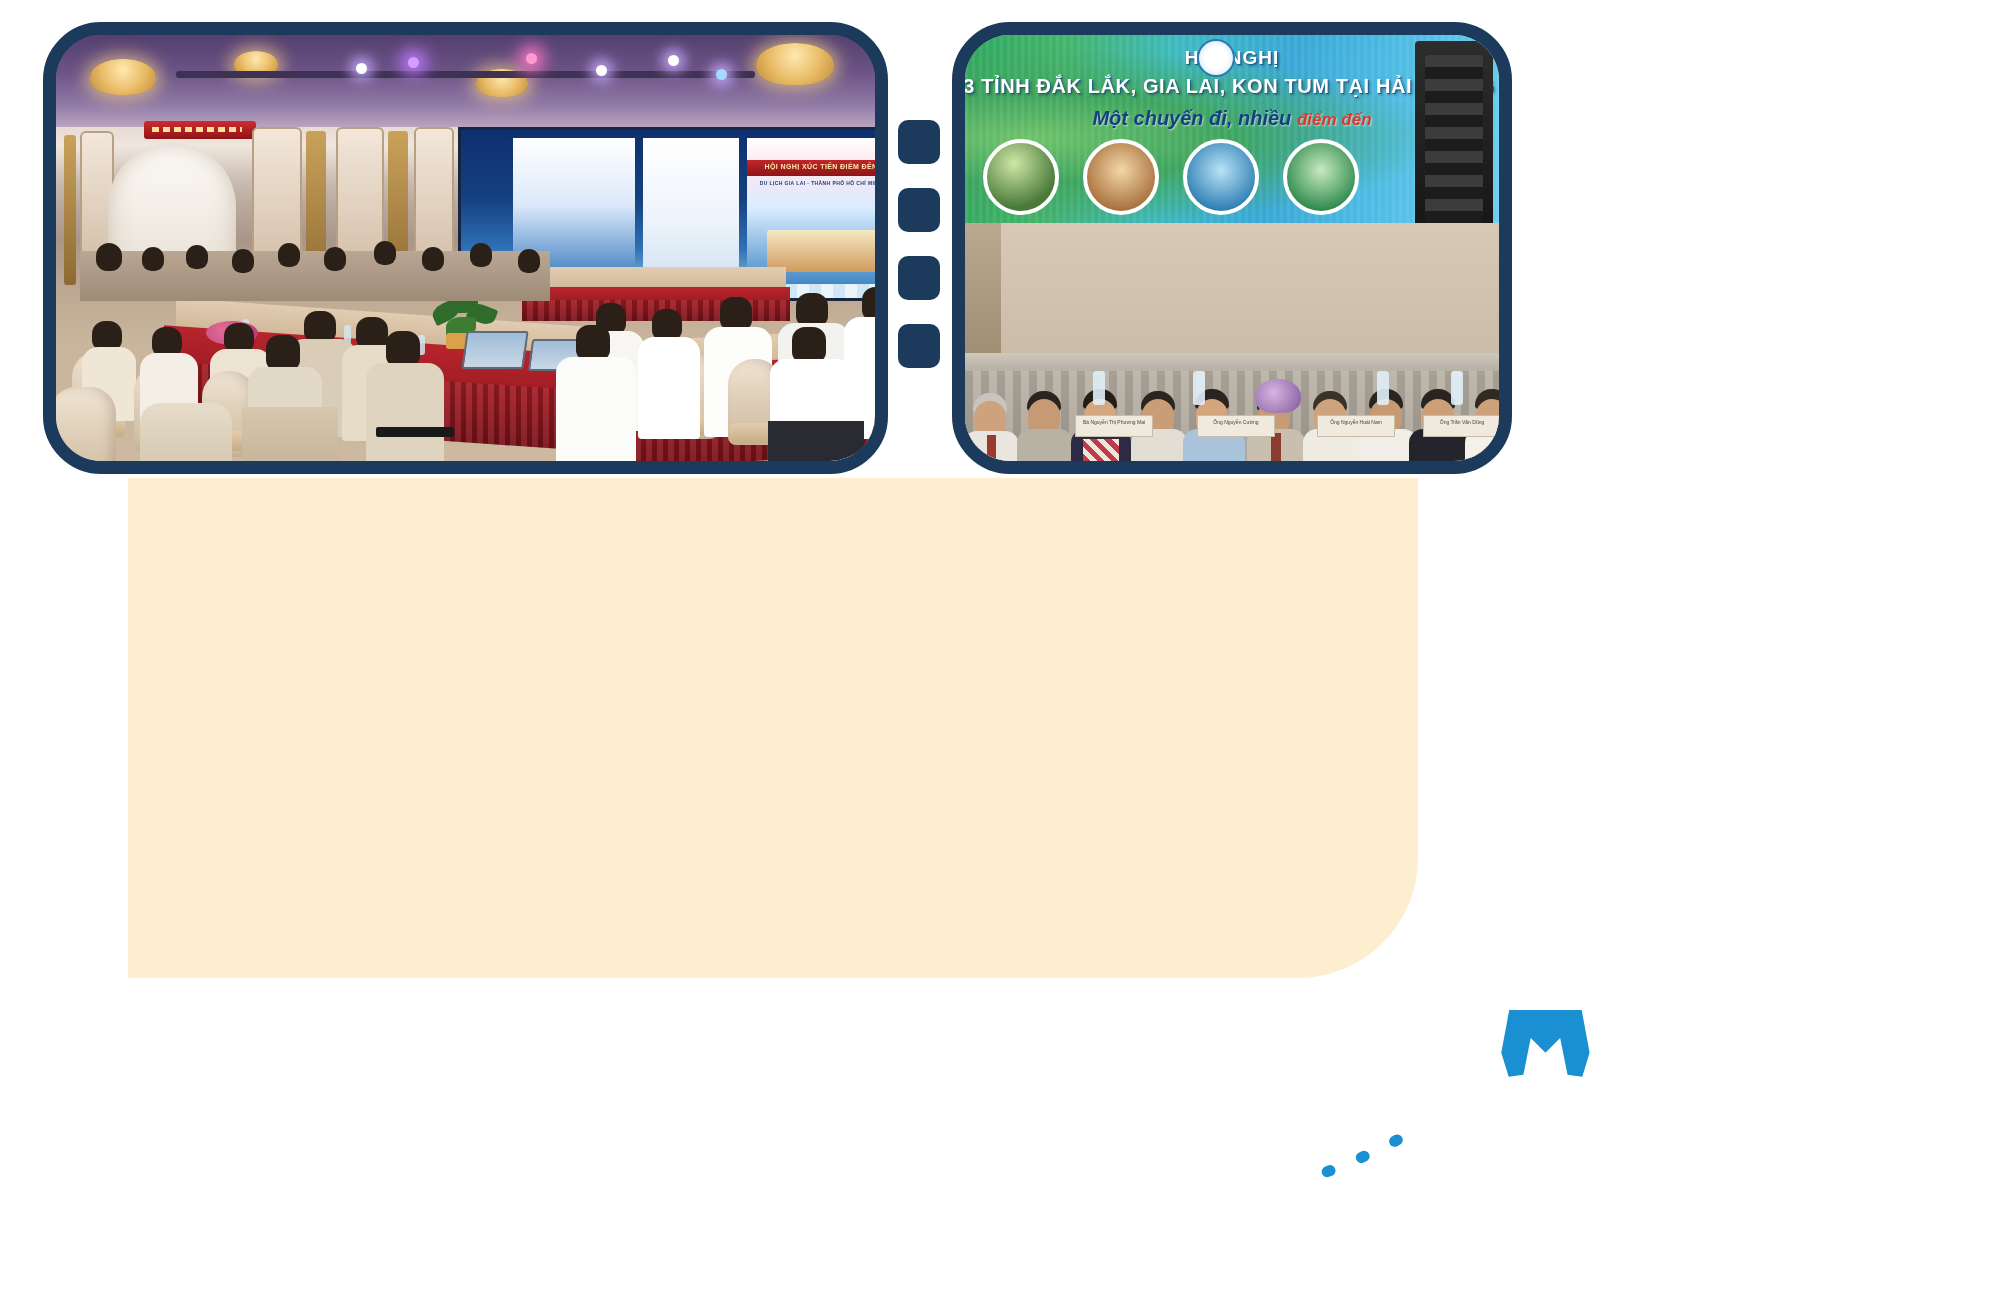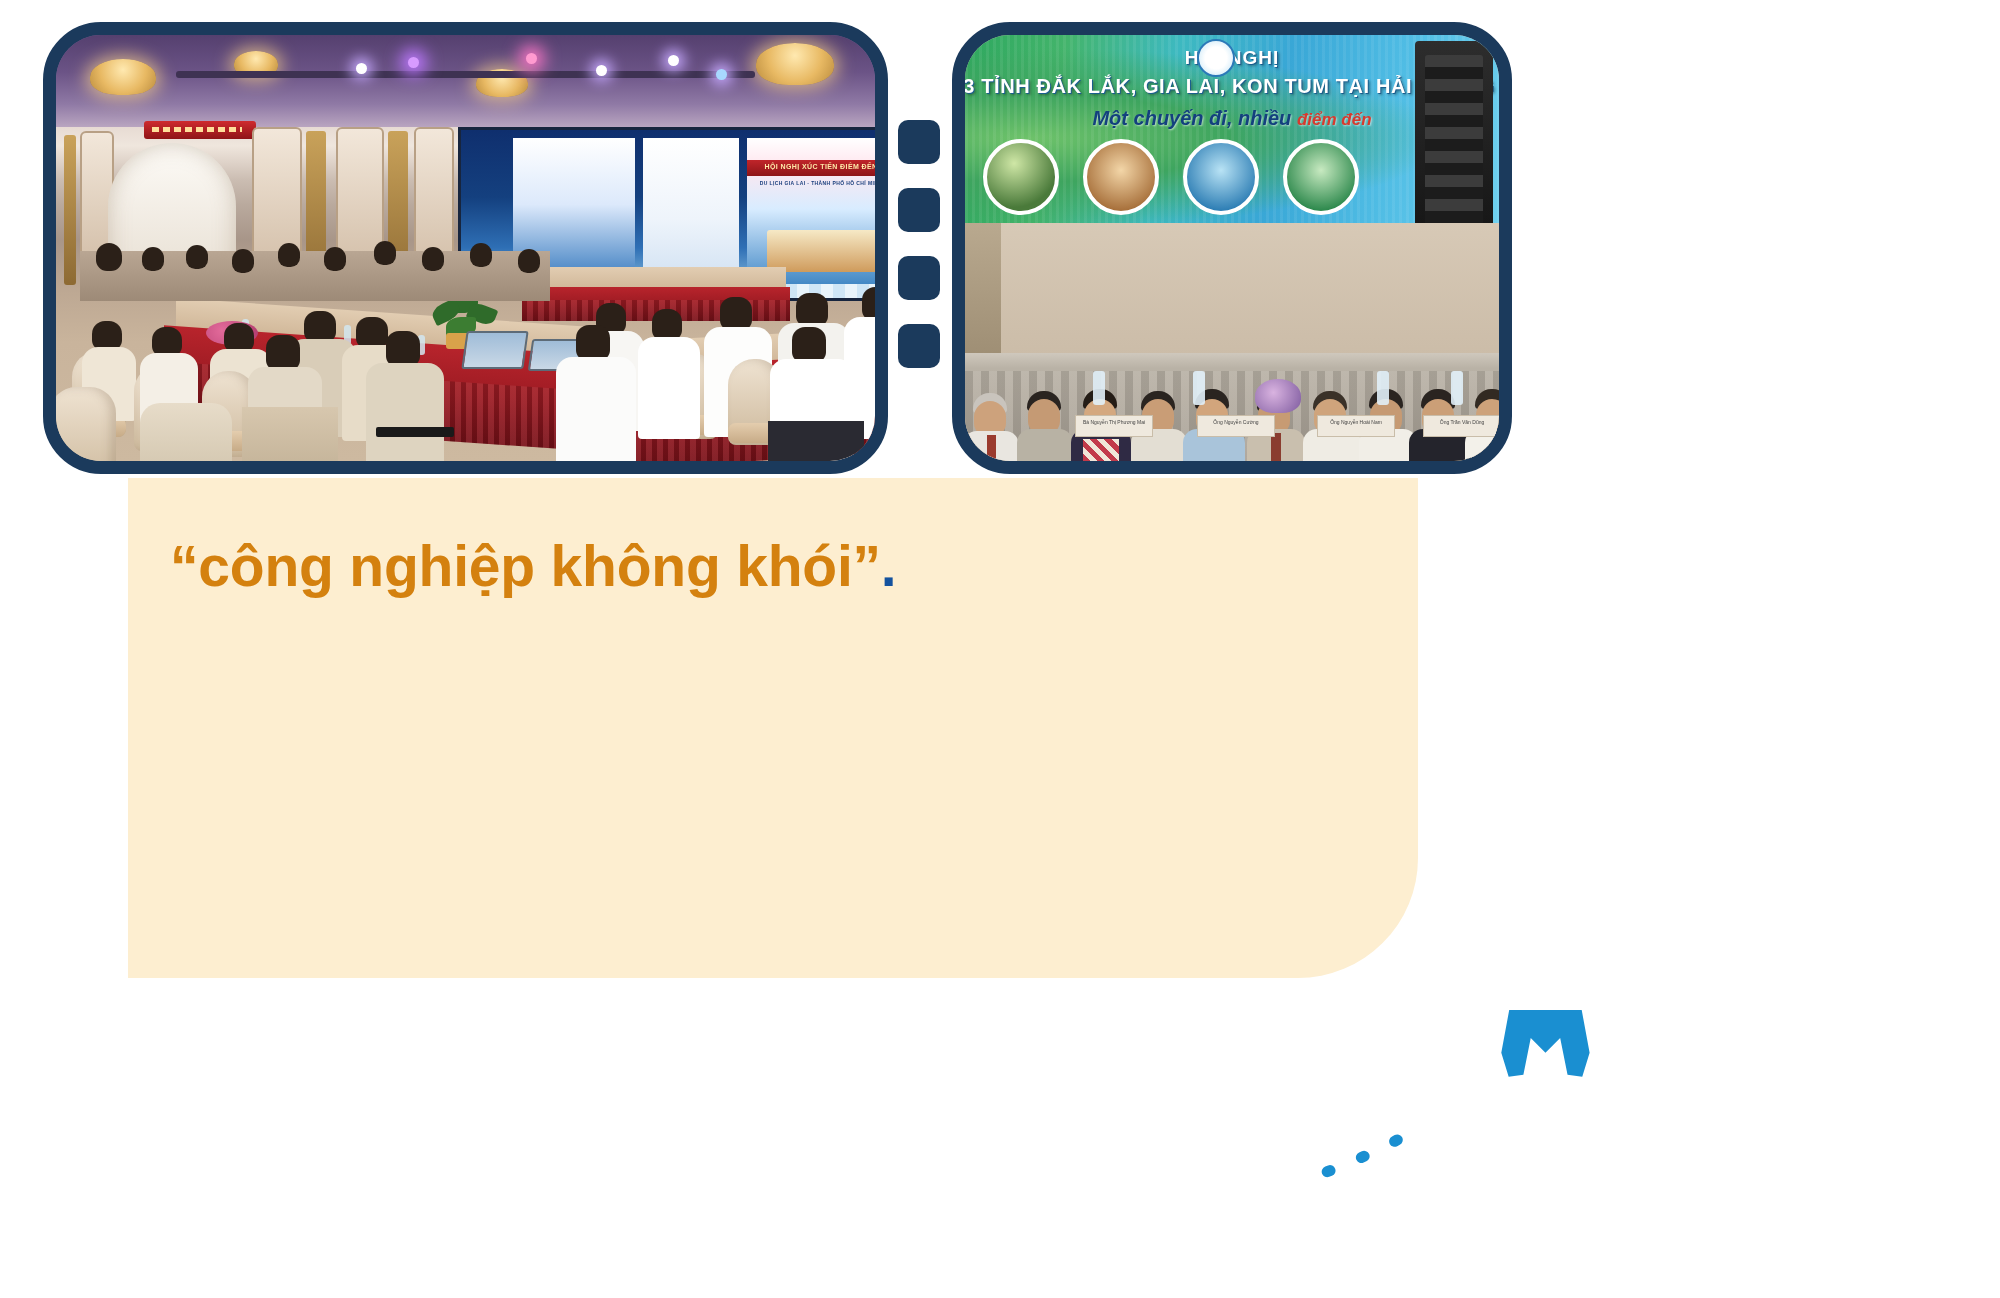--- a/index.html
+++ b/index.html
@@ -495,21 +495,20 @@
       <div class="rp-namecard" style="left:110px;">Bà Nguyễn Thị Phương Mai</div>
       <div class="rp-namecard" style="left:232px;">Ông Nguyễn Cường</div>
       <div class="rp-namecard" style="left:352px;">Ông Nguyễn Hoài Nam</div>
       <div class="rp-namecard" style="left:458px;">Ông Trần Văn Dũng</div>
     </div>
   </div>
 
   <div class="cream"></div>
 
   <div class="quote">
-    <span class="line last"><span class="orange">“công nghiệp không khói”</span><span>.</span></span>
   </div>
 
   <div class="plane-wrap">
     <svg width="660" height="270" viewBox="0 0 660 270" xmlns="http://www.w3.org/2000/svg">
       <g>
         <path d="M -520 105 C -400 220, -120 245, 95 120" fill="none" stroke="#1a8fd1" stroke-width="11" stroke-linecap="round" stroke-dasharray="3 34"></path>
       </g>
       <g transform="translate(78,-8) rotate(-42)">
         <path d="M112 42 L150 0 L168 6 L150 52 L206 64 L226 50 L238 58 L224 80 L238 102 L226 110 L206 96 L150 108 L168 154 L150 160 L112 118 L58 128 L32 120 L34 104 L74 96 L58 80 L74 64 L34 56 L32 40 L58 32 Z" fill="#1a8fd1" transform="rotate(-48 135 80) scale(0.92)"></path>
       </g>

